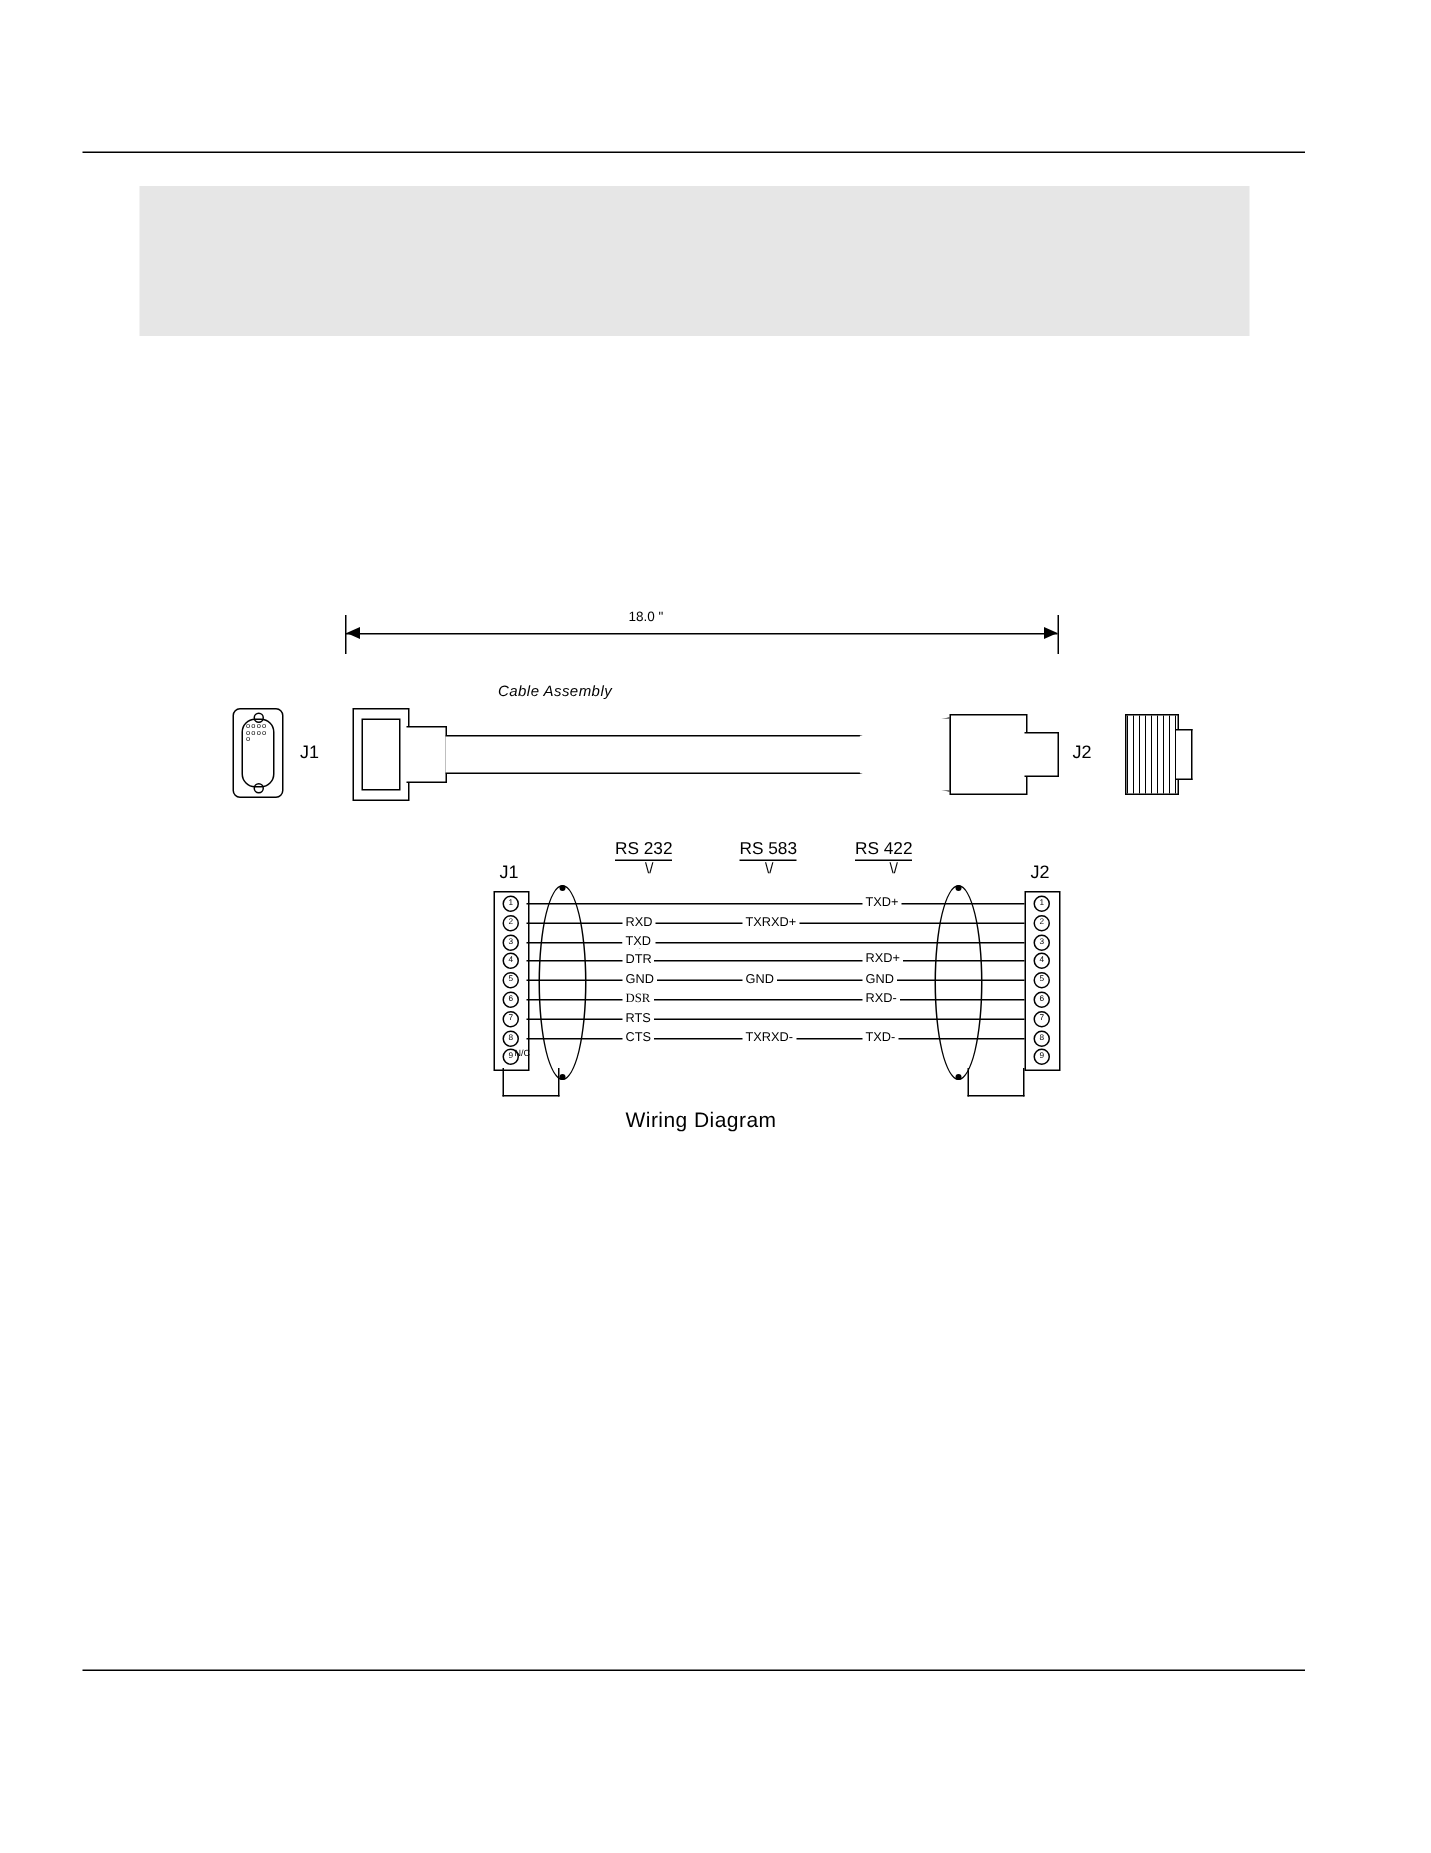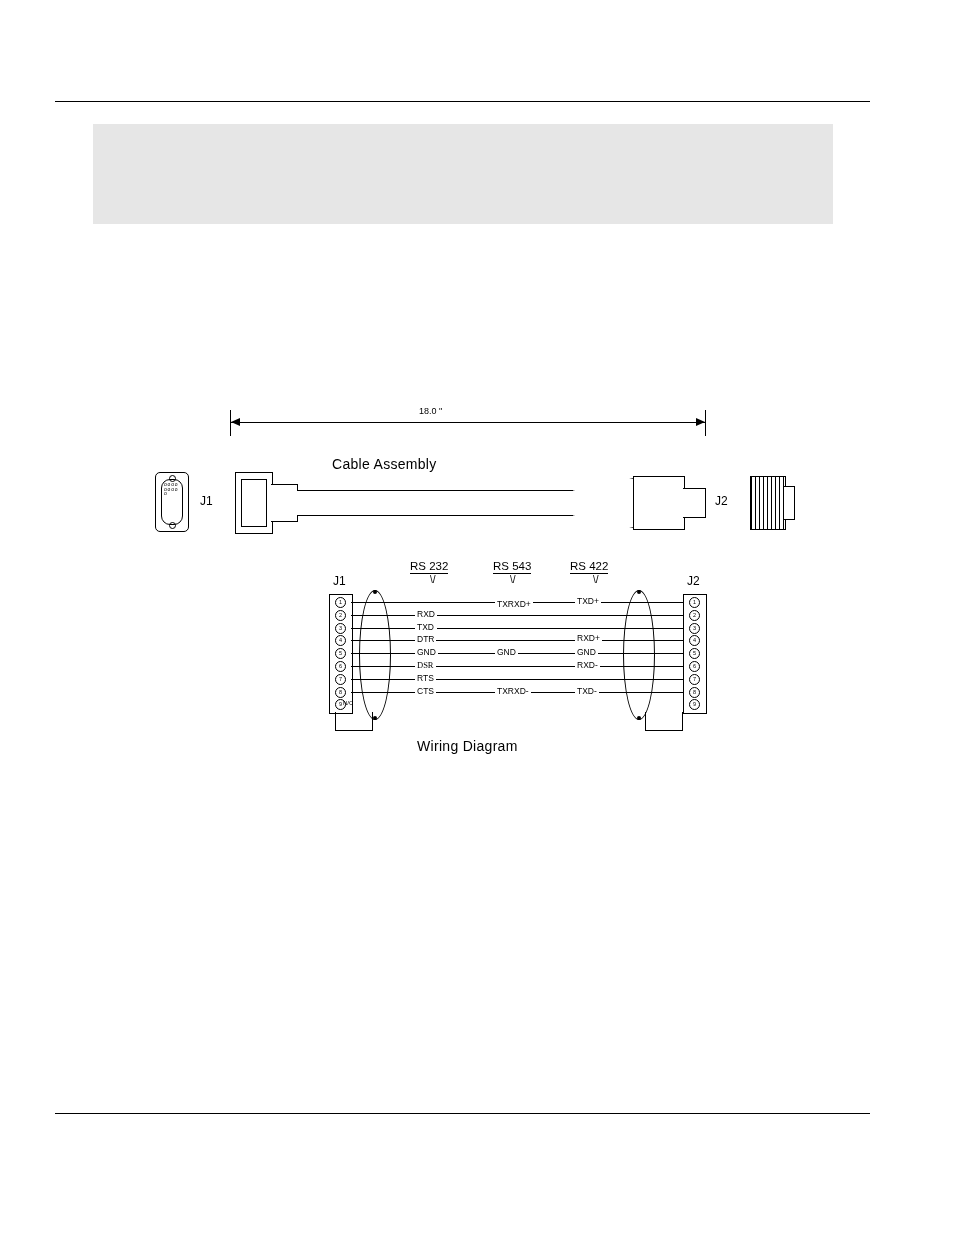--- a/index.html
+++ b/index.html
@@ -96,22 +96,23 @@
     top: 16px;
     font-size: 9px;
     background: #fff;
     padding: 0 4px;
   }
 
   .cable-title {
     position: absolute;
     left: 272px;
     top: 66px;
-    font-size: 14px;
+    font-size: 10px;
     letter-spacing: .3px;
+    font-style: italic;
   }
 
   
   .db9-face {
     position: absolute;
     left: 95px;
     top: 82px;
     width: 32px;
     height: 58px;
     border: 1.5px solid #000;
@@ -405,21 +406,21 @@
 
       <div class="lbl-j2-cable">J2</div>
 
       <div class="knurl"></div>
       <div class="knurl-cap"></div>
     </div>
 
     <div class="wiring">
 
       <div class="hdr" id="hdr-232">RS 232</div>
-      <div class="hdr" id="hdr-485">RS 543</div>
+      <div class="hdr" id="hdr-485">RS 583</div>
       <div class="hdr" id="hdr-422">RS 422</div>
 
       <div class="caret" id="caret-232">\/</div>
       <div class="caret" id="caret-485">\/</div>
       <div class="caret" id="caret-422">\/</div>
 
       <div class="lbl-j1">J1</div>
       <div class="lbl-j2">J2</div>
 
       <div class="conn-block" id="block-j1"></div>
@@ -462,21 +463,21 @@
           <div class="wire" style="top: 80.4px;"></div>
           <div class="wire" style="top: 93.2px;"></div>
           <div class="wire" style="top: 106px;"></div>
           <div class="wire" style="top: 118.8px;"></div>
           <div class="wire" style="top: 131.6px;"></div>
         </div>
       <div id="signals">
           <div class="sig col-232" style="top: 36px; margin-top: 28px;">DCD</div>
           <div class="sig col-422" style="top: 36px;">TXD+</div>
           <div class="sig col-232" style="top: 48.8px;">RXD</div>
-          <div class="sig col-485" style="top: 39px;">TXRXD+</div>
+          <div class="sig col-485" style="top: 49px;">TXRXD+</div>
           <div class="sig col-422" style="top: 48.8px; margin-top: 24px;">RXD+</div>
           <div class="sig col-232" style="top: 61.6px;">TXD</div>
           <div class="sig col-232" style="top: 74.4px;">DTR</div>
           <div class="sig col-232" style="top: 87.2px;">GND</div>
           <div class="sig col-485" style="top: 87.2px;">GND</div>
           <div class="sig col-422" style="top: 87.2px;">GND</div>
           <div class="sig col-232" style="top: 100px; font-family: Liberation Serif, serif;">DSR</div>
           <div class="sig col-422" style="top: 100px;">RXD-</div>
           <div class="sig col-232" style="top: 112.8px;">RTS</div>
           <div class="sig col-232" style="top: 125.6px;">CTS</div>

